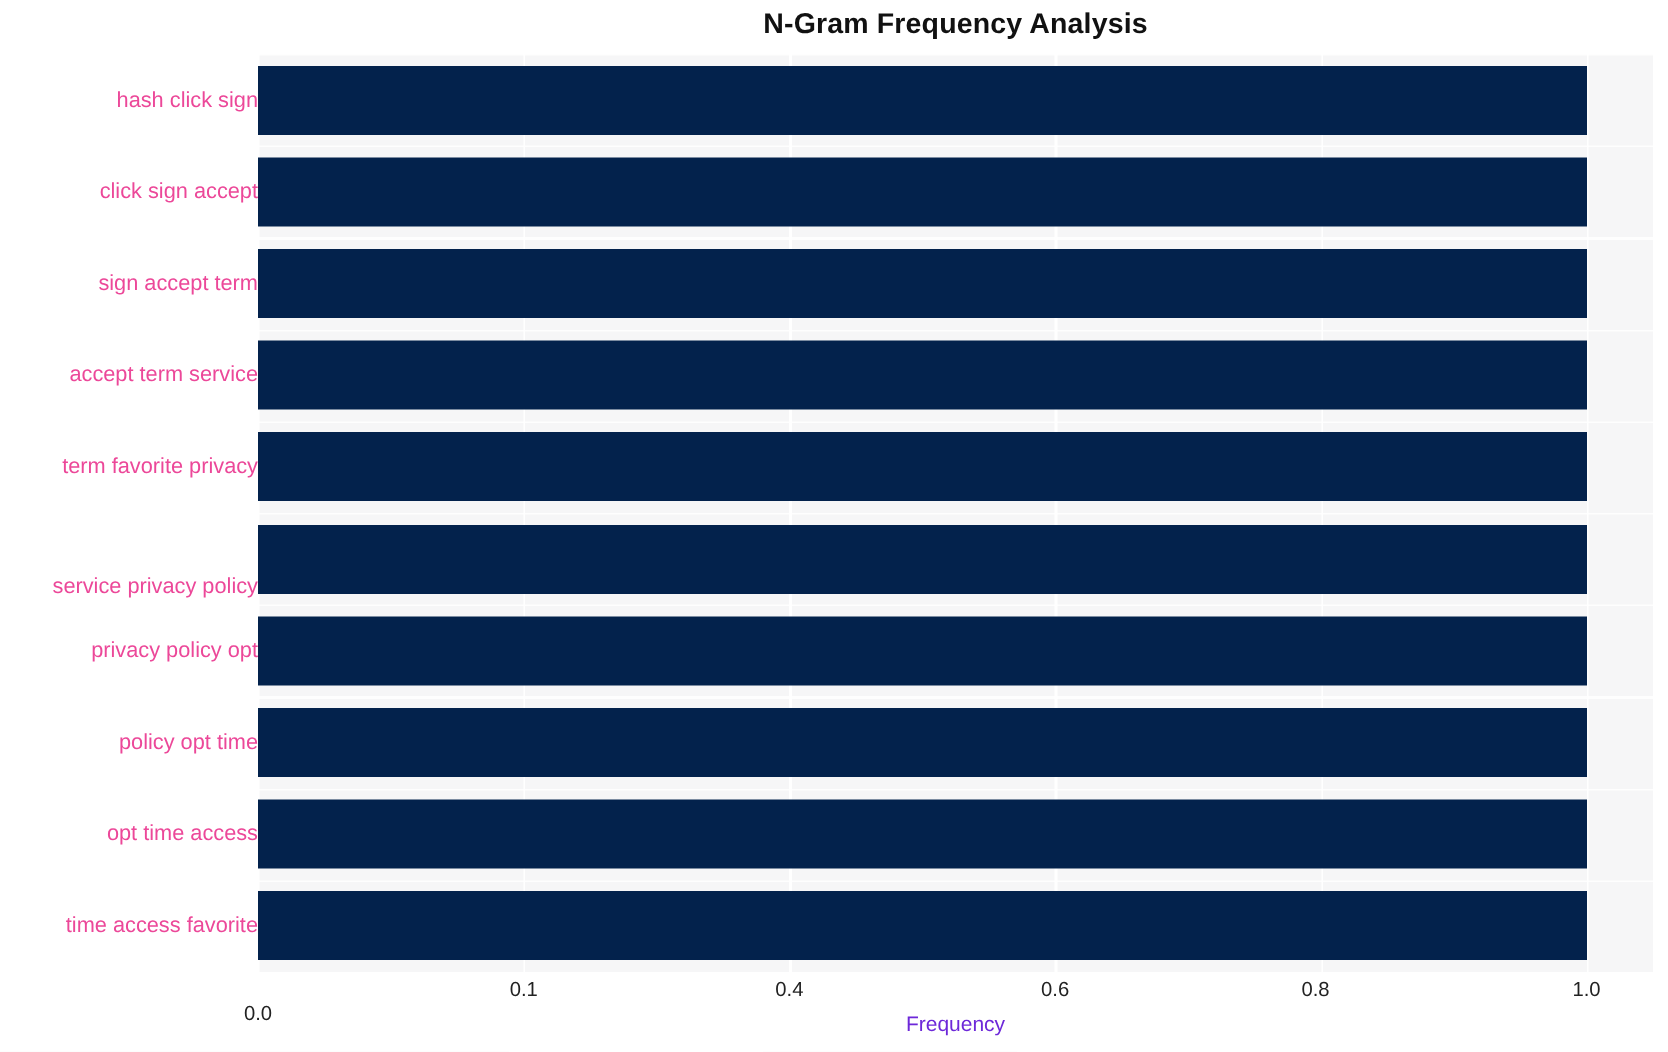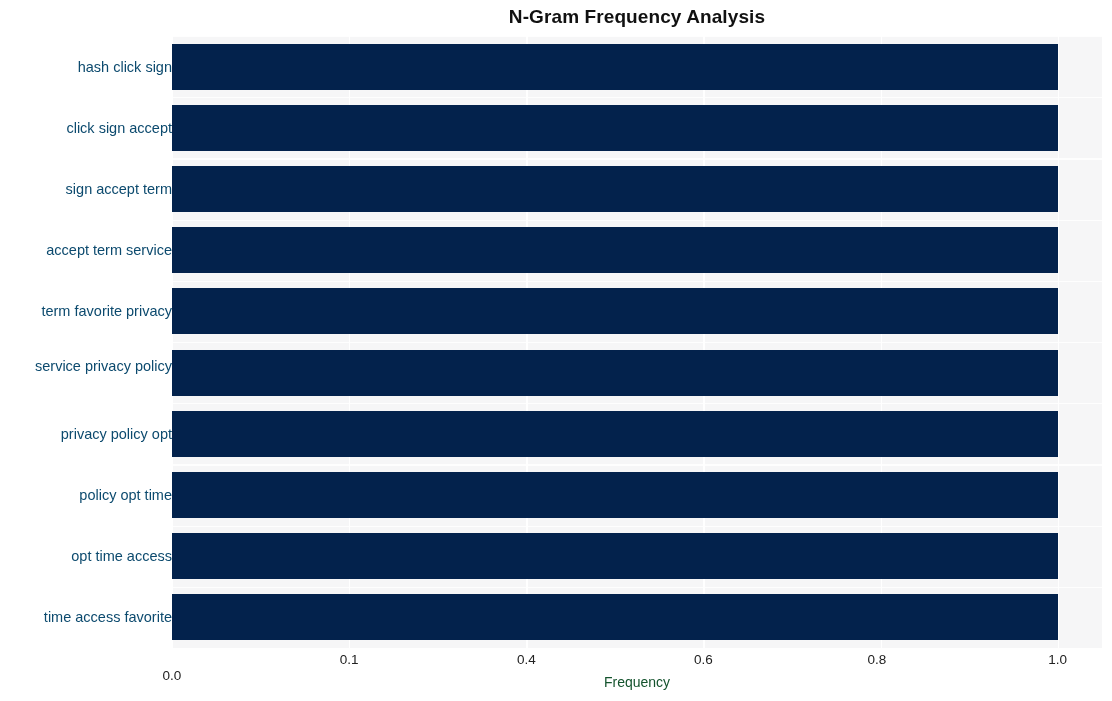--- a/index.html
+++ b/index.html
@@ -68,21 +68,21 @@
     height: 46px;
   }
 
   
   .ytick {
     position: absolute;
     right: 0;
     width: 166px;
     text-align: right;
     font-size: 14.5px;
-    color: #0c4a6e;
+    color: #ec4899;
     white-space: nowrap;
     transform: translateY(-50%);
   }
   .ytick-layer {
     position: absolute;
     left: 0;
     top: 36px;
     width: 172px;
     height: 612px;
   }
@@ -104,21 +104,21 @@
     white-space: nowrap;
   }
 
   .xlabel {
     position: absolute;
     left: 172px;
     top: 674px;
     width: 930px;
     text-align: center;
     font-size: 14px;
-    color: #14532d;
+    color: #6d28d9;
     white-space: nowrap;
   }
 </style>
 </head>
 <body>
 
 <div class="figure">
 
   <div class="chart-title">N-Gram Frequency Analysis</div>
 
@@ -150,21 +150,21 @@
       <div class="bar" style="left: 0px; width: 885.714px; top: 497.2px; background: rgb(3, 34, 76);"></div>
       <div class="bar" style="left: 0px; width: 885.714px; top: 558.4px; background: rgb(3, 34, 76);"></div>
     </div>
 
   <div class="ytick-layer" id="ytick-layer">
       <div class="ytick" style="top: 30.6px;">hash click sign</div>
       <div class="ytick" style="top: 91.8px;">click sign accept</div>
       <div class="ytick" style="top: 153px;">sign accept term</div>
       <div class="ytick" style="top: 214.2px;">accept term service</div>
       <div class="ytick" style="top: 275.4px;">term favorite privacy</div>
-      <div class="ytick" style="top: 330px;">service privacy policy</div>
+      <div class="ytick" style="top: 355px;">service privacy policy</div>
       <div class="ytick" style="top: 397.8px;">privacy policy opt</div>
       <div class="ytick" style="top: 459px;">policy opt time</div>
       <div class="ytick" style="top: 520.2px;">opt time access</div>
       <div class="ytick" style="top: 581.4px;">time access favorite</div>
     </div>
 
   <div class="xtick-layer" id="xtick-layer">
       <div class="xtick" style="left: 0px; margin-top: 16px;">0.0</div>
       <div class="xtick" style="left: 177.143px;">0.1</div>
       <div class="xtick" style="left: 354.286px;">0.4</div>

